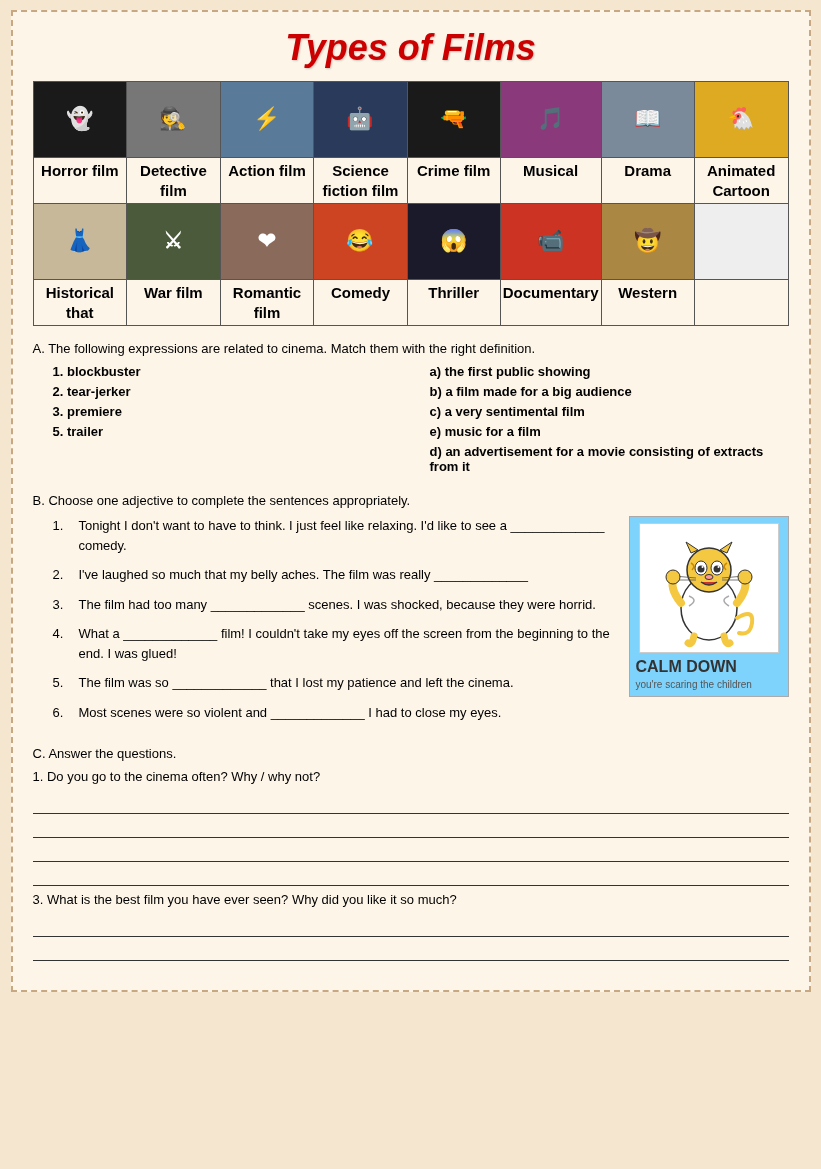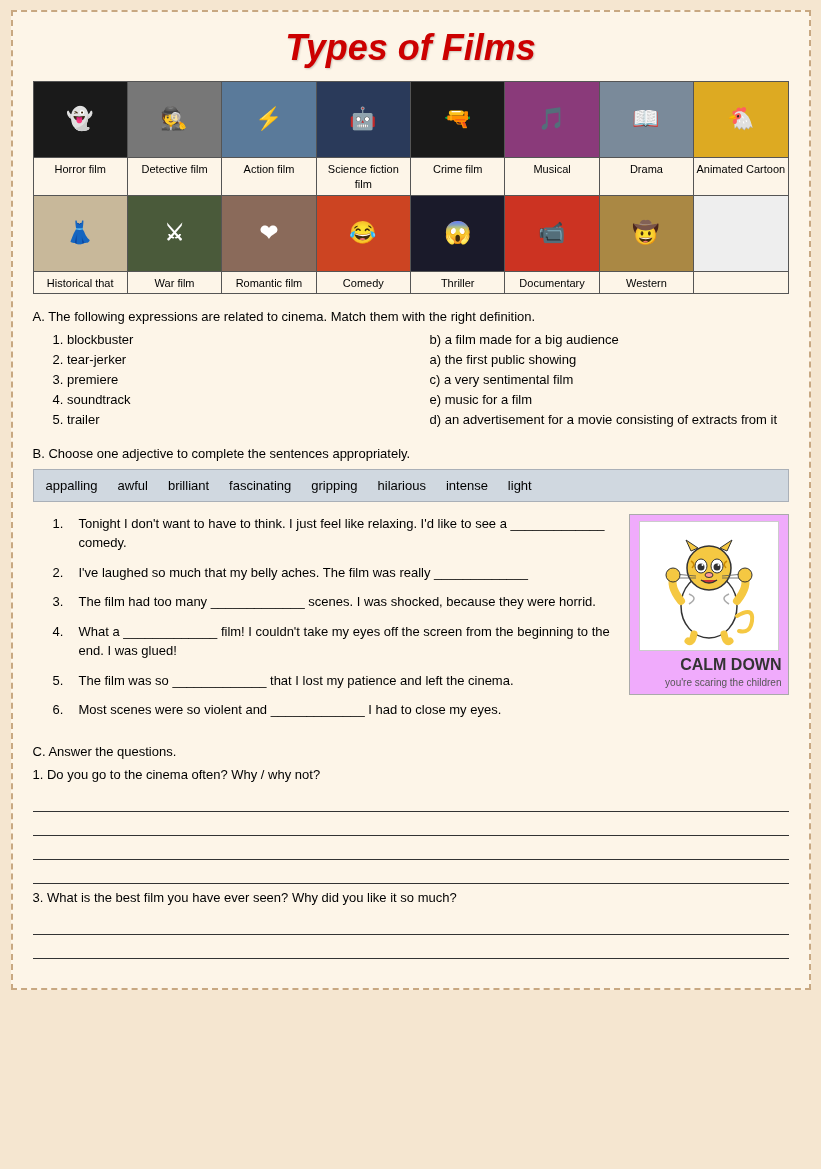--- a/index.html
+++ b/index.html
@@ -34,22 +34,23 @@
       margin-bottom: 15px;
     }
     .film-table td {
       border: 1px solid #555;
       text-align: center;
       padding: 3px 2px;
       vertical-align: top;
       width: 12.5%;
     }
     .film-label {
-      font-size: 11px;
+      font-size: 15px;
       line-height: 1.3;
+      font-weight: bold;
     }
 
     .film-img-box {
       width: 100%;
       height: 75px;
       display: flex;
       align-items: center;
       justify-content: center;
       font-size: 9px;
       color: #fff;
@@ -64,20 +65,21 @@
       margin-bottom: 14px;
     }
     .section-title {
       font-size: 13px;
       margin-bottom: 8px;
     }
     .match-container {
       display: flex;
       gap: 18px;
       margin-left: 20px;
+      font-weight: bold;
     }
     .match-col {
       flex: 1;
     }
     .match-item {
       margin-bottom: 5px;
       font-size: 13px;
     }
 
     
@@ -113,22 +115,22 @@
       align-items: flex-start;
     }
     .sentences-col {
       flex: 1;
     }
     .calm-down-box {
       width: 160px;
       min-width: 160px;
       border: 1px solid #aaa;
       padding: 6px;
-      text-align: right;
-      background: #f0abfc;
+      text-align: left;
+      background: #7dd3fc;
     }
     .calm-img-area {
       width: 140px;
       height: 130px;
       border: 1px solid #ccc;
       background: #fff;
       display: flex;
       flex-direction: column;
       align-items: center;
       justify-content: center;
@@ -250,45 +252,34 @@
       </tbody>
   </table>
 
   <div class="section">
     <p class="section-title">A.  The following expressions are related to cinema. Match them with the right definition.</p>
     <div class="match-container">
       <div class="match-col" id="terms-col">
           <div class="match-item">1. blockbuster</div>
           <div class="match-item">2. tear-jerker</div>
           <div class="match-item">3. premiere</div>
-          <div class="match-item">4. soundtrack</div>
           <div class="match-item">5. trailer</div>
         </div>
       <div class="match-col" id="definitions-col">
+          <div class="match-item">a) the first public showing</div>
           <div class="match-item">b) a film made for a big audience</div>
-          <div class="match-item">a) the first public showing</div>
           <div class="match-item">c) a very sentimental film</div>
           <div class="match-item">e) music for a film</div>
           <div class="match-item">d) an advertisement for a movie consisting of extracts from it</div>
         </div>
     </div>
   </div>
 
   <div class="section">
     <p class="section-title">B.  Choose one adjective to complete the sentences appropriately.</p>
-    <div class="adjectives-box" id="adjectives-box">
-        <span>appalling</span>
-        <span>awful</span>
-        <span>brilliant</span>
-        <span>fascinating</span>
-        <span>gripping</span>
-        <span>hilarious</span>
-        <span>intense</span>
-        <span>light</span>
-      </div>
     <div class="sentences-with-img">
       <div class="sentences-col">
         <ol class="sentence-list" id="sentence-list" style="list-style:none;">
             <li class="sentence-item">
               <span class="sentence-num">1.</span>
               <span>Tonight I don't want to have to think. I just feel like relaxing. I'd like to see a _____________ comedy.</span>
             </li>
             <li class="sentence-item">
               <span class="sentence-num">2.</span>
               <span>I've laughed so much that my belly aches. The film was really _____________</span>

